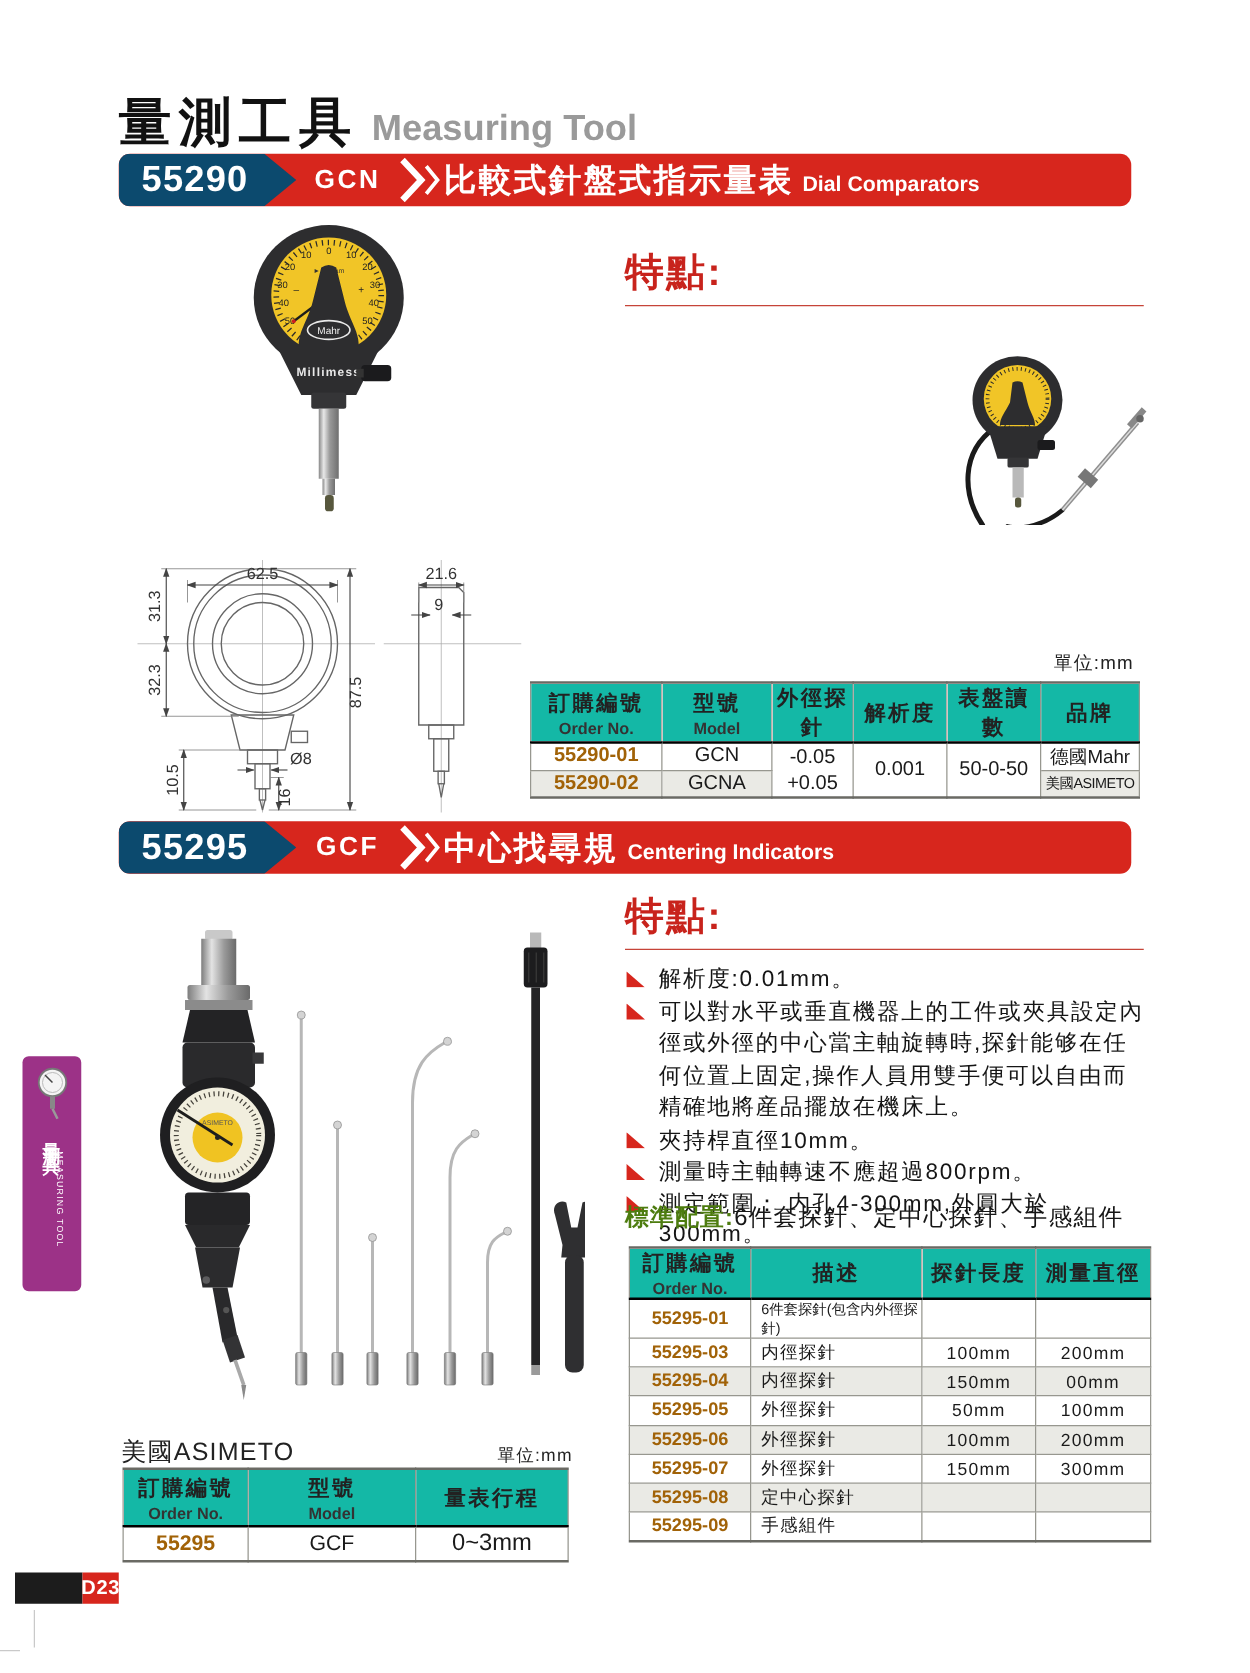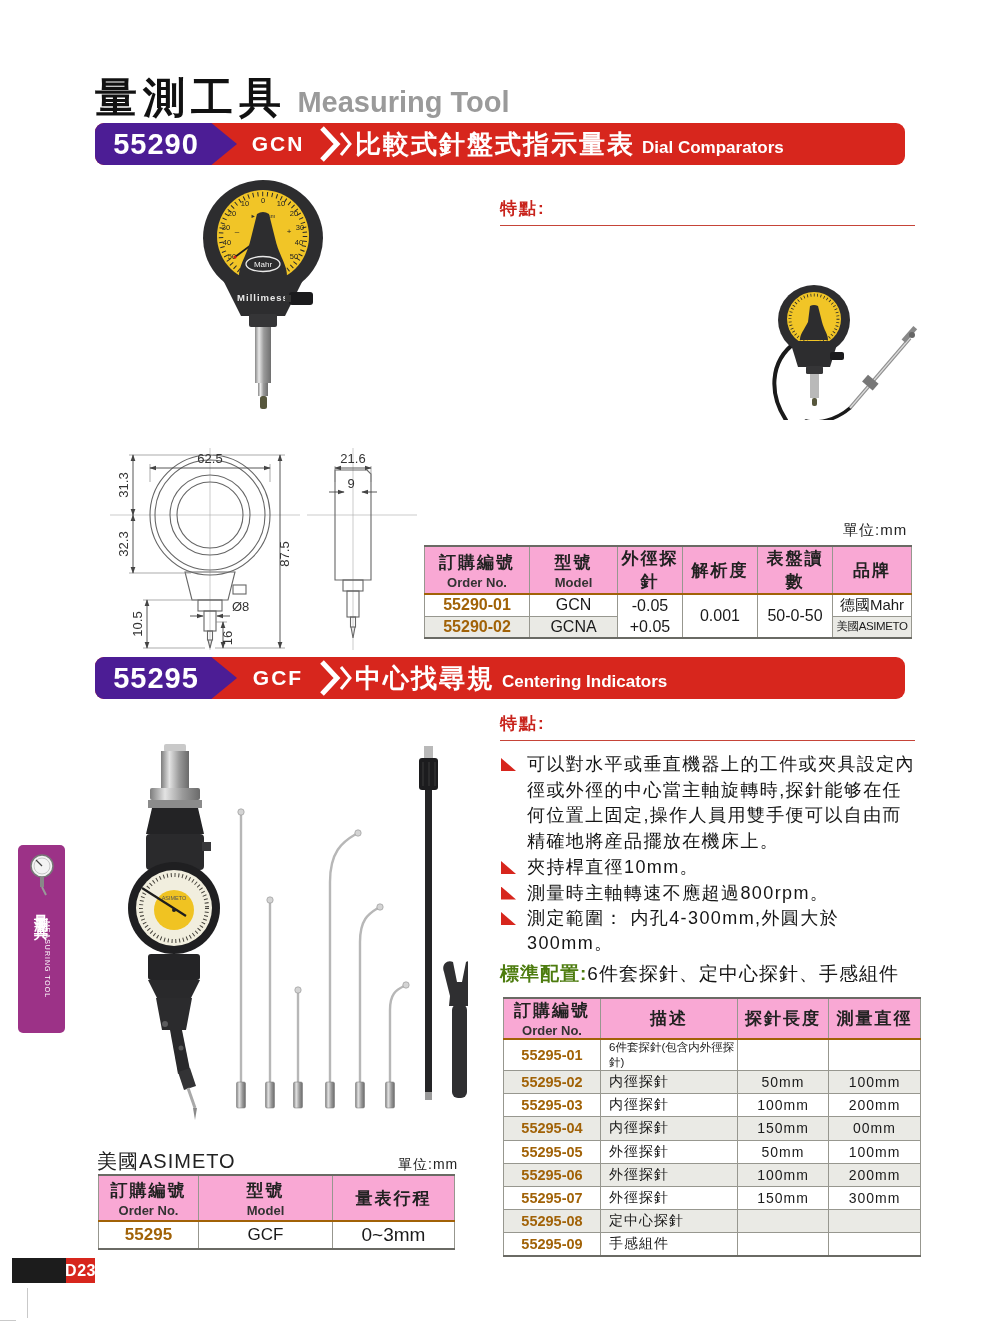--- a/index.html
+++ b/index.html
@@ -6,51 +6,51 @@
   body{font-family:"Liberation Sans","DejaVu Sans",sans-serif;color:#1a1a1a;}
   .page{position:relative;width:1000px;height:1338px;background:#fff;overflow:hidden;}
 
   
   .page-title{position:absolute;left:95px;top:70px;white-space:nowrap;}
   .page-title .zh{font-size:42px;font-weight:bold;color:#111;letter-spacing:6px;}
   .page-title .en{font-size:29px;font-weight:bold;color:#9a9a9a;margin-left:6px;}
 
   
   .banner{position:absolute;left:95px;width:810px;height:42px;background:#d7261d;border-radius:9px;}
-  .banner-code{position:absolute;left:0;top:0;width:142px;height:42px;background:#4c1d95;
+  .banner-code{position:absolute;left:0;top:0;width:142px;height:42px;background:#0c4a6e;
     clip-path:polygon(0 0,82% 0,100% 50%,82% 100%,0 100%);border-radius:9px 0 0 9px;
     display:flex;align-items:center;justify-content:center;padding-right:20px;box-sizing:border-box;}
   .banner-code span{color:#fff;font-size:29px;font-weight:bold;letter-spacing:1px;}
   .banner-model{position:absolute;left:150px;top:0;width:66px;height:42px;line-height:42px;
     text-align:center;color:#fff;font-size:21px;font-weight:bold;letter-spacing:2px;}
   .banner-chevron{position:absolute;left:222px;top:3px;}
   .banner-title{position:absolute;left:260px;top:0;height:42px;display:flex;align-items:baseline;
     line-height:42px;white-space:nowrap;}
   .banner-title .zh{color:#fff;font-size:26px;font-weight:bold;letter-spacing:2px;}
   .banner-title .en{color:#fff;font-size:17px;font-weight:bold;margin-left:7px;}
 
   
   .features{position:absolute;}
-  .features-title{color:#c8231c;font-size:17px;font-weight:bold;letter-spacing:2px;
+  .features-title{color:#c8231c;font-size:31px;font-weight:bold;letter-spacing:2px;
     padding-bottom:5px;border-bottom:1px solid #c64438;}
   .features ul{list-style:none;margin:11px 0 0 0;padding:0;}
   .features li{position:relative;padding-left:27px;font-size:18px;line-height:24.5px;
     letter-spacing:1.4px;color:#151515;margin-bottom:1px;}
   .features li::before{content:"";position:absolute;left:1px;top:6px;width:15px;height:13px;
     background:#d7261d;clip-path:polygon(0 0,100% 100%,0 100%);}
 
   .config-line{position:absolute;left:500px;top:961px;font-size:19px;letter-spacing:1px;white-space:nowrap;}
   .config-line .red{color:#4d7c0f;font-weight:bold;}
   .config-line .black{color:#151515;}
 
   
   table.spec{border-collapse:collapse;position:absolute;table-layout:fixed;}
   table.spec th,table.spec td{border:1px solid #97978f;text-align:center;vertical-align:middle;
     padding:0 2px;overflow:hidden;}
-  table.spec thead th{background:#f9a8d4;border-bottom:2px solid #a16207;margin-left:28px;}
+  table.spec thead th{background:#14b8a6;border-bottom:2px solid #000000;margin-left:28px;}
   table.spec{border-top:2px solid #6a6a64;border-bottom:2px solid #6a6a64;}
   .th-zh{font-size:17px;letter-spacing:2px;color:#222;}
   .th-en{font-size:13px;color:#333;margin-top:1px;}
   td.order{font-weight:bold;font-size:15px;color:#a16207;}
   tr.alt td{background:#eaeae5;}
 
   .t1{left:424px;top:545px;width:487px;}
   .t1 thead tr{height:46px;}
   .t1 tbody tr{height:22px;}
   .t1 td{font-size:16px;}
@@ -387,20 +387,21 @@
     <rect x="327" y="48" width="7" height="302" fill="#242426"></rect>
     <rect x="327" y="350" width="7" height="8" fill="#9a9a9a"></rect>
 
     <path d="M346,230 C343,223 349,217 355,220 L359,240 L364,240 L368,220 C374,217 380,223 377,230 L371,254 L372,264 L351,264 L352,254 Z" fill="#2f2f31"></path>
     <rect x="354" y="262" width="15" height="94" rx="6" fill="#2f2f31"></rect>
   </svg>
 
   <div class="features" style="left:500px;top:712px;width:415px;">
     <div class="features-title">特點:</div>
     <ul>
+      <li>解析度:0.01mm。</li>
       <li style="line-height:25.5px;">可以對水平或垂直機器上的工件或夾具設定內徑或外徑的中心當主軸旋轉時,探針能够在任何位置上固定,操作人員用雙手便可以自由而精確地將産品擺放在機床上。</li>
       <li>夾持桿直徑10mm。</li>
       <li>測量時主軸轉速不應超過800rpm。</li>
       <li>測定範圍： 内孔4-300mm,外圓大於300mm。</li>
     </ul>
   </div>
 
   <div class="config-line">
     <span class="red">標準配置:</span><span class="black">6件套探針、定中心探針、手感組件</span>
   </div>
@@ -428,26 +429,20 @@
             <div class="th-zh">測量直徑</div>
           </th>
       </tr>
     </thead>
     <tbody>
       <tr>
         <td class="order">55295-01</td>
         <td class="desc small">6件套探針(包含内外徑探針)</td>
         <td></td>
         <td></td>
-      </tr>
-      <tr class="alt">
-        <td class="order">55295-02</td>
-        <td class="desc">内徑探針</td>
-        <td>50mm</td>
-        <td>100mm</td>
       </tr>
       <tr>
         <td class="order">55295-03</td>
         <td class="desc">内徑探針</td>
         <td>100mm</td>
         <td>200mm</td>
       </tr>
       <tr class="alt">
         <td class="order">55295-04</td>
         <td class="desc">内徑探針</td>

